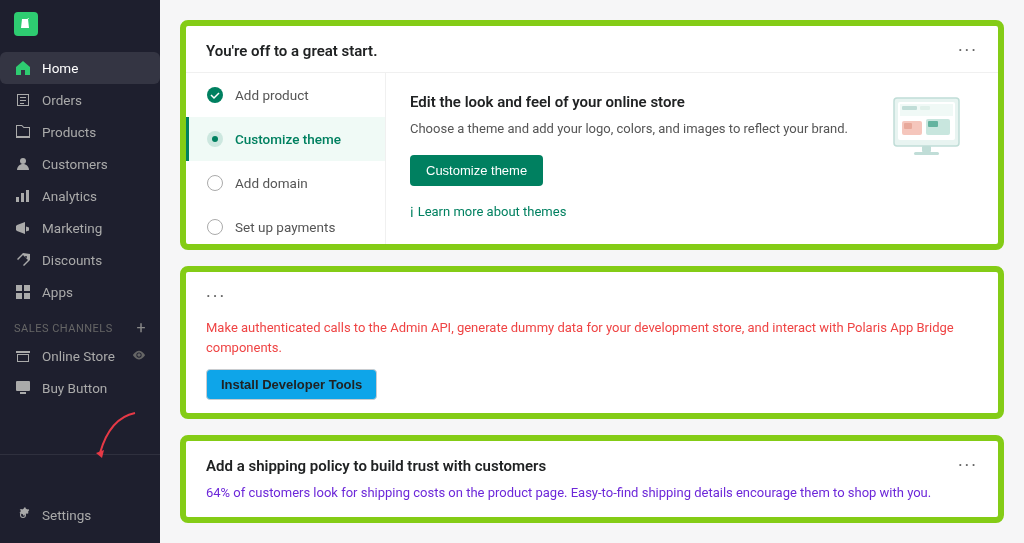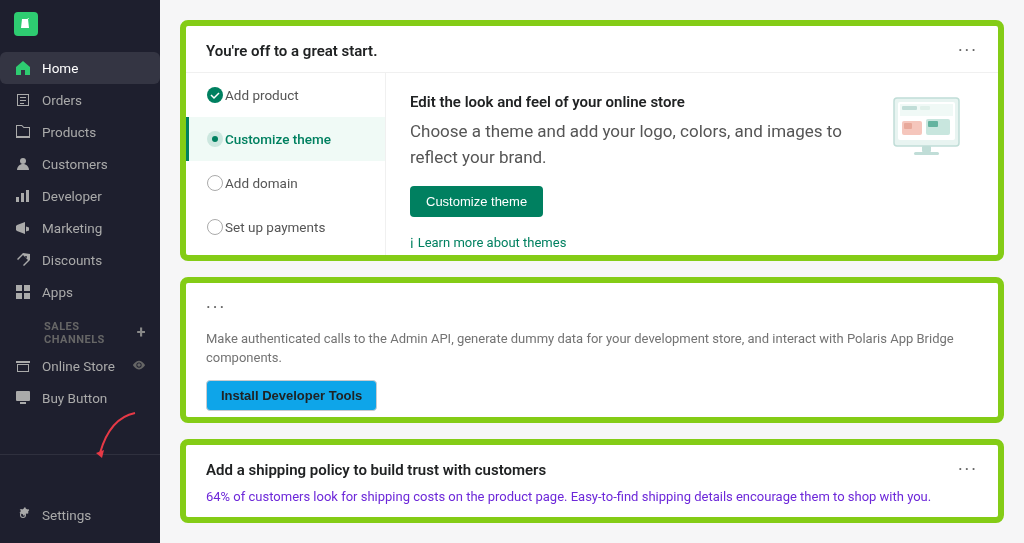--- a/index.html
+++ b/index.html
@@ -82,28 +82,27 @@
       width: 18px;
       height: 18px;
       display: flex;
       align-items: center;
       justify-content: center;
       flex-shrink: 0;
     }
 
     .section-label {
       font-size: 11px;
-      font-weight: 700;
+      font-weight: 400;
       color: #666;
       padding: 12px 14px 4px;
       letter-spacing: 0.5px;
       display: flex;
       align-items: center;
       justify-content: space-between;
-      margin-left: 30px;
     }
 
     .section-label .add-btn {
       color: #888;
       cursor: pointer;
       font-size: 16px;
       line-height: 1;
     }
 
     .nav-item-row {
@@ -181,20 +180,21 @@
 
     .gs-steps-list {
       width: 200px;
       border-right: 1px solid #f0f0f0;
       flex-shrink: 0;
     }
 
     .gs-step {
       display: flex;
       align-items: center;
+      gap: 10px;
       padding: 12px 16px;
       cursor: pointer;
       border-left: 3px solid transparent;
       color: #555;
       font-size: 13.5px;
       text-align: center;
     }
 
     .gs-step.active {
       border-left-color: #008060;
@@ -233,21 +233,21 @@
     }
 
     .gs-content-title {
       font-size: 15px;
       font-weight: 600;
       color: #202223;
       margin-bottom: 8px;
     }
 
     .gs-content-desc {
-      font-size: 17px;
+      font-size: 13px;
       color: #555;
       line-height: 1.5;
       margin-bottom: 16px;
     }
 
     .gs-cta-btn {
       background: #008060;
       color: #fff;
       border: none;
       padding: 8px 16px;
@@ -274,21 +274,21 @@
       flex-shrink: 0;
     }
 
     
     .dev-card .card-body {
       padding: 12px 20px 16px;
     }
 
     .dev-card .card-desc {
       font-size: 13px;
-      color: #737373;
+      color: #ef4444;
       line-height: 1.5;
       margin-bottom: 12px;
     }
 
     .install-btn {
       background: #0ea5e9;
       border: 1px solid #c9cccf;
       color: #202223;
       padding: 7px 14px;
       border-radius: 4px;
@@ -361,21 +361,21 @@
     </div>
 
     <div class="nav-item">
       <span class="nav-icon">
         <svg width="16" height="16" viewBox="0 0 16 16" fill="currentColor">
             <rect x="1" y="9" width="3" height="5"></rect>
             <rect x="6" y="5" width="3" height="9"></rect>
             <rect x="11" y="2" width="3" height="12"></rect>
           </svg>
       </span>
-      <span>Developer</span>
+      <span>Analytics</span>
     </div>
 
     <div class="nav-item">
       <span class="nav-icon">
         <svg width="16" height="16" viewBox="0 0 16 16" fill="currentColor">
             <path d="M2 5l8-3v12L2 11V5zm9 1.5v5l3-1v-3l-3-1zM1 5.5v5h1v-5H1z"></path>
           </svg>
       </span>
       <span>Marketing</span>
     </div>

